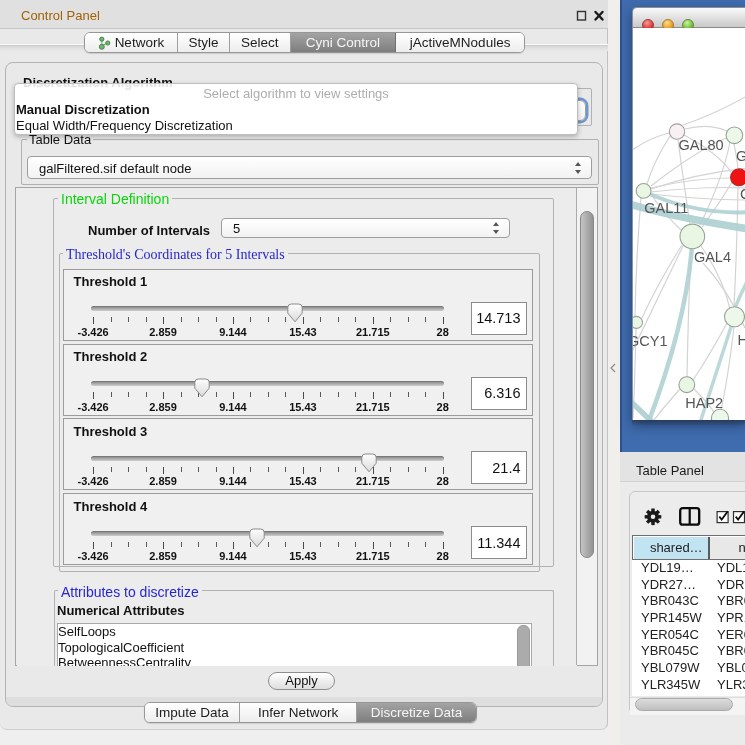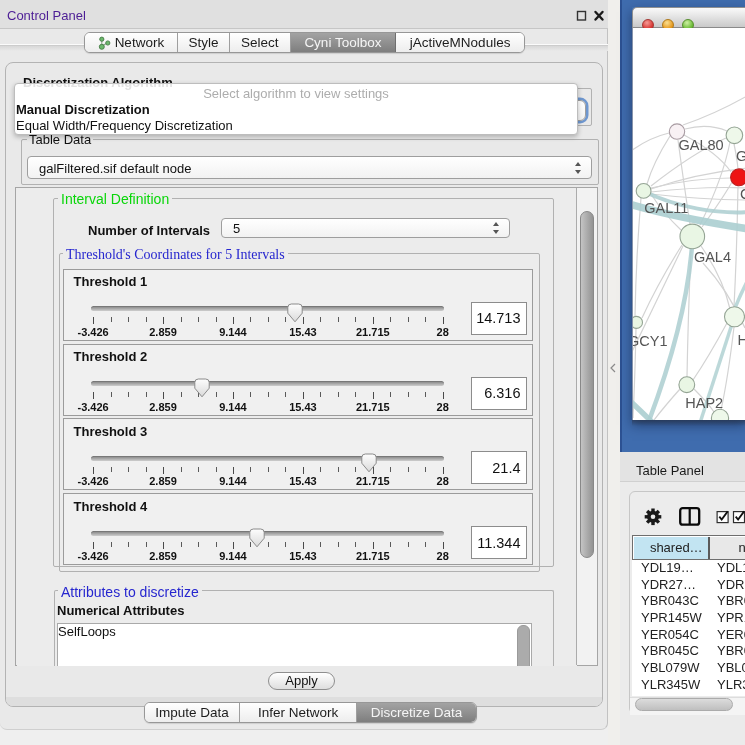--- a/index.html
+++ b/index.html
@@ -3,21 +3,21 @@
 <meta charset="utf-8">
 <style>
 * { margin:0; padding:0; box-sizing:border-box; }
 html,body { width:745px; height:745px; overflow:hidden; background:#efefef; font-family:"Liberation Sans", sans-serif; -webkit-font-smoothing:antialiased; }
 .abs { position:absolute; }
 #stage { position:relative; width:745px; height:745px; }
 
 
 #leftwin { left:0; top:0; width:608px; height:730px; background:#e9e9e9; border-right:1px solid #c2c2c2; border-bottom:1px solid #cfcfcf; border-radius:0 0 7px 7px; }
 #titlebar { left:0; top:0; width:608px; height:29px; background:#e0e0e0; border-bottom:1px solid #c6c6c6; }
-#titlebar .t { position:absolute; left:7px; top:8px; font-size:13px; color:#4c1d95; }
+#titlebar .t { position:absolute; left:21px; top:8px; font-size:13px; color:#a16207; }
 
 
 .seg { position:absolute; z-index:5; display:flex; border:1px solid #979797; border-radius:6px; background:#fff; overflow:hidden; box-shadow:0 1px 1px rgba(0,0,0,0.12); }
 .seg .s { height:100%; display:flex; align-items:center; justify-content:center; font-size:13.5px; color:#1c1c1c; background:linear-gradient(#ffffff, #ededed); border-right:1px solid #9e9e9e; }
 .seg .s:last-child { border-right:none; }
 .seg .s.dark { background:linear-gradient(#a3a3a3, #7e7e7e); color:#f5f5f5; border-right-color:#6f6f6f; }
 
 
 #panelA { left:5px; top:62px; width:598px; height:645px; background:#e9e9e9; border:1px solid #b3b3b3; border-radius:8px; }
 .lbl { position:absolute; font-size:13px; color:#111; font-weight:bold; white-space:nowrap; }
@@ -86,21 +86,21 @@
       <div class="s" style="width:93px;">
         <svg width="13" height="14" viewBox="0 0 13 14" style="margin-right:4px">
           <path d="M3.8 4.5 L3.8 10 M4.5 9.5 L8.6 7.5" stroke="#8aa08a" stroke-width="1.1" fill="none"></path>
           <circle cx="3.8" cy="3.2" r="2.1" fill="#6cb86c" stroke="#447a44" stroke-width="0.9"></circle>
           <circle cx="3.8" cy="10.8" r="2.5" fill="#6cb86c" stroke="#447a44" stroke-width="0.9"></circle>
           <circle cx="9.8" cy="7" r="2.1" fill="#6cb86c" stroke="#447a44" stroke-width="0.9"></circle>
         </svg>
         Network</div>
       <div class="s" style="width:52.5px;">Style</div>
       <div class="s" style="width:60.5px;">Select</div>
-      <div class="s dark" style="width:106px;">Cyni Toolbox</div>
+      <div class="s dark" style="width:106px;">Cyni Control</div>
       <div class="s" style="width:128px;">jActiveMNodules</div>
     </div>
 
     <div class="abs" style="left:0;top:43.5px;width:608px;height:1px;background:#fbfbfb;"></div>
     <div class="abs" style="left:0;top:44.5px;width:608px;height:1.5px;background:#cccccc;"></div>
     <div class="abs" style="left:0;top:46px;width:608px;height:5px;background:linear-gradient(#d8d8d8,#e9e9e9);"></div>
 
     <div id="panelA" class="abs"></div>
 
     <div class="lbl" style="left:23px;top:75px;">Discretization Algorithm</div>
@@ -303,20 +303,22 @@
                 <span>11.344</span>
               </div>
             </div>
           </div>
 
         <div class="grp" style="left:37.4px;top:400.8px;width:500px;height:90px;border-bottom:none;"></div>
         <div class="gtitle" style="left:41px;top:394.5px;color:#2626cf;">Attributes to discretize</div>
         <div class="lbl" style="left:40px;top:413.5px;">Numerical Attributes</div>
         <div id="attrlist" style="left:40px;top:434px;width:475px;height:44px;border-bottom:none;">
           <div>SelfLoops</div>
+          <div>TopologicalCoefficient</div>
+          <div>BetweennessCentrality</div>
         </div>
         <div style="position:absolute;left:500px;top:436px;width:13px;height:42px;background:#ababab;border-radius:6px 6px 0 0;border:1px solid #9a9a9a;"></div>
       </div>
       <div id="vsb">
           <div class="thumb"></div>
         </div>
     </div>
 
     <div id="applybtn" class="abs" style="left:268px;top:672px;">Apply</div>
     <div class="abs" style="left:6px;top:697px;width:596px;height:9px;background:#dedede;border-radius:0 0 7px 7px;"></div>

